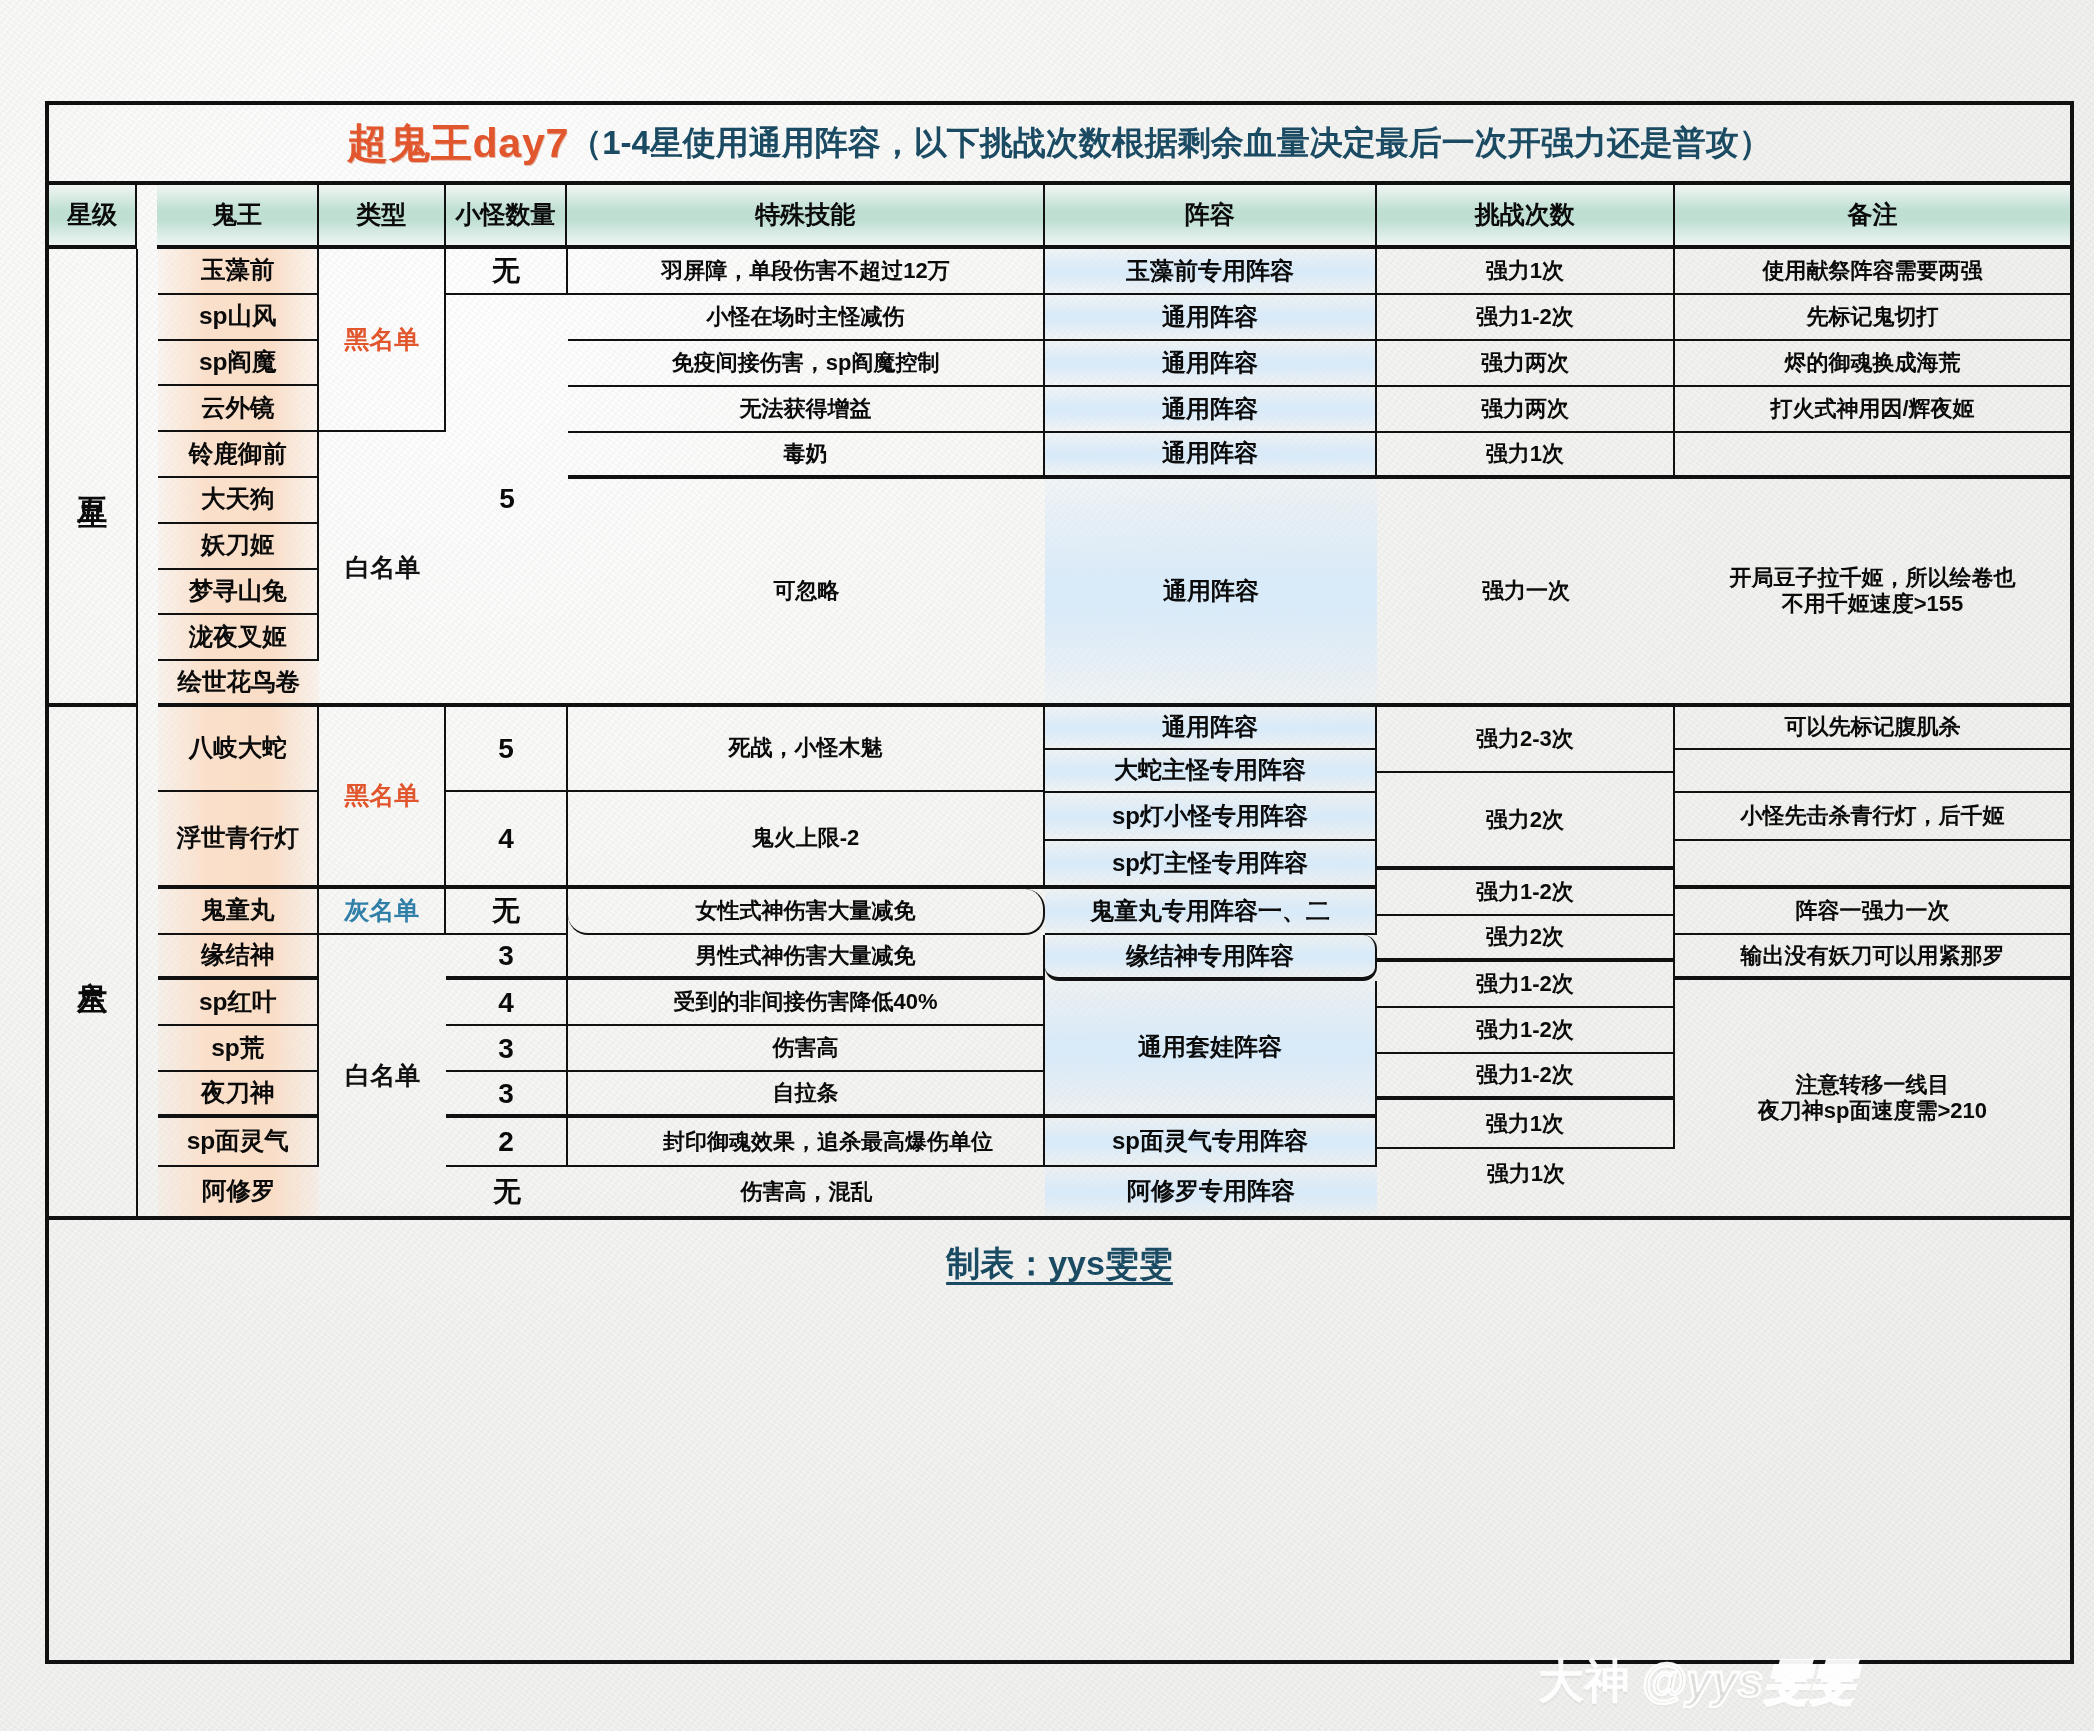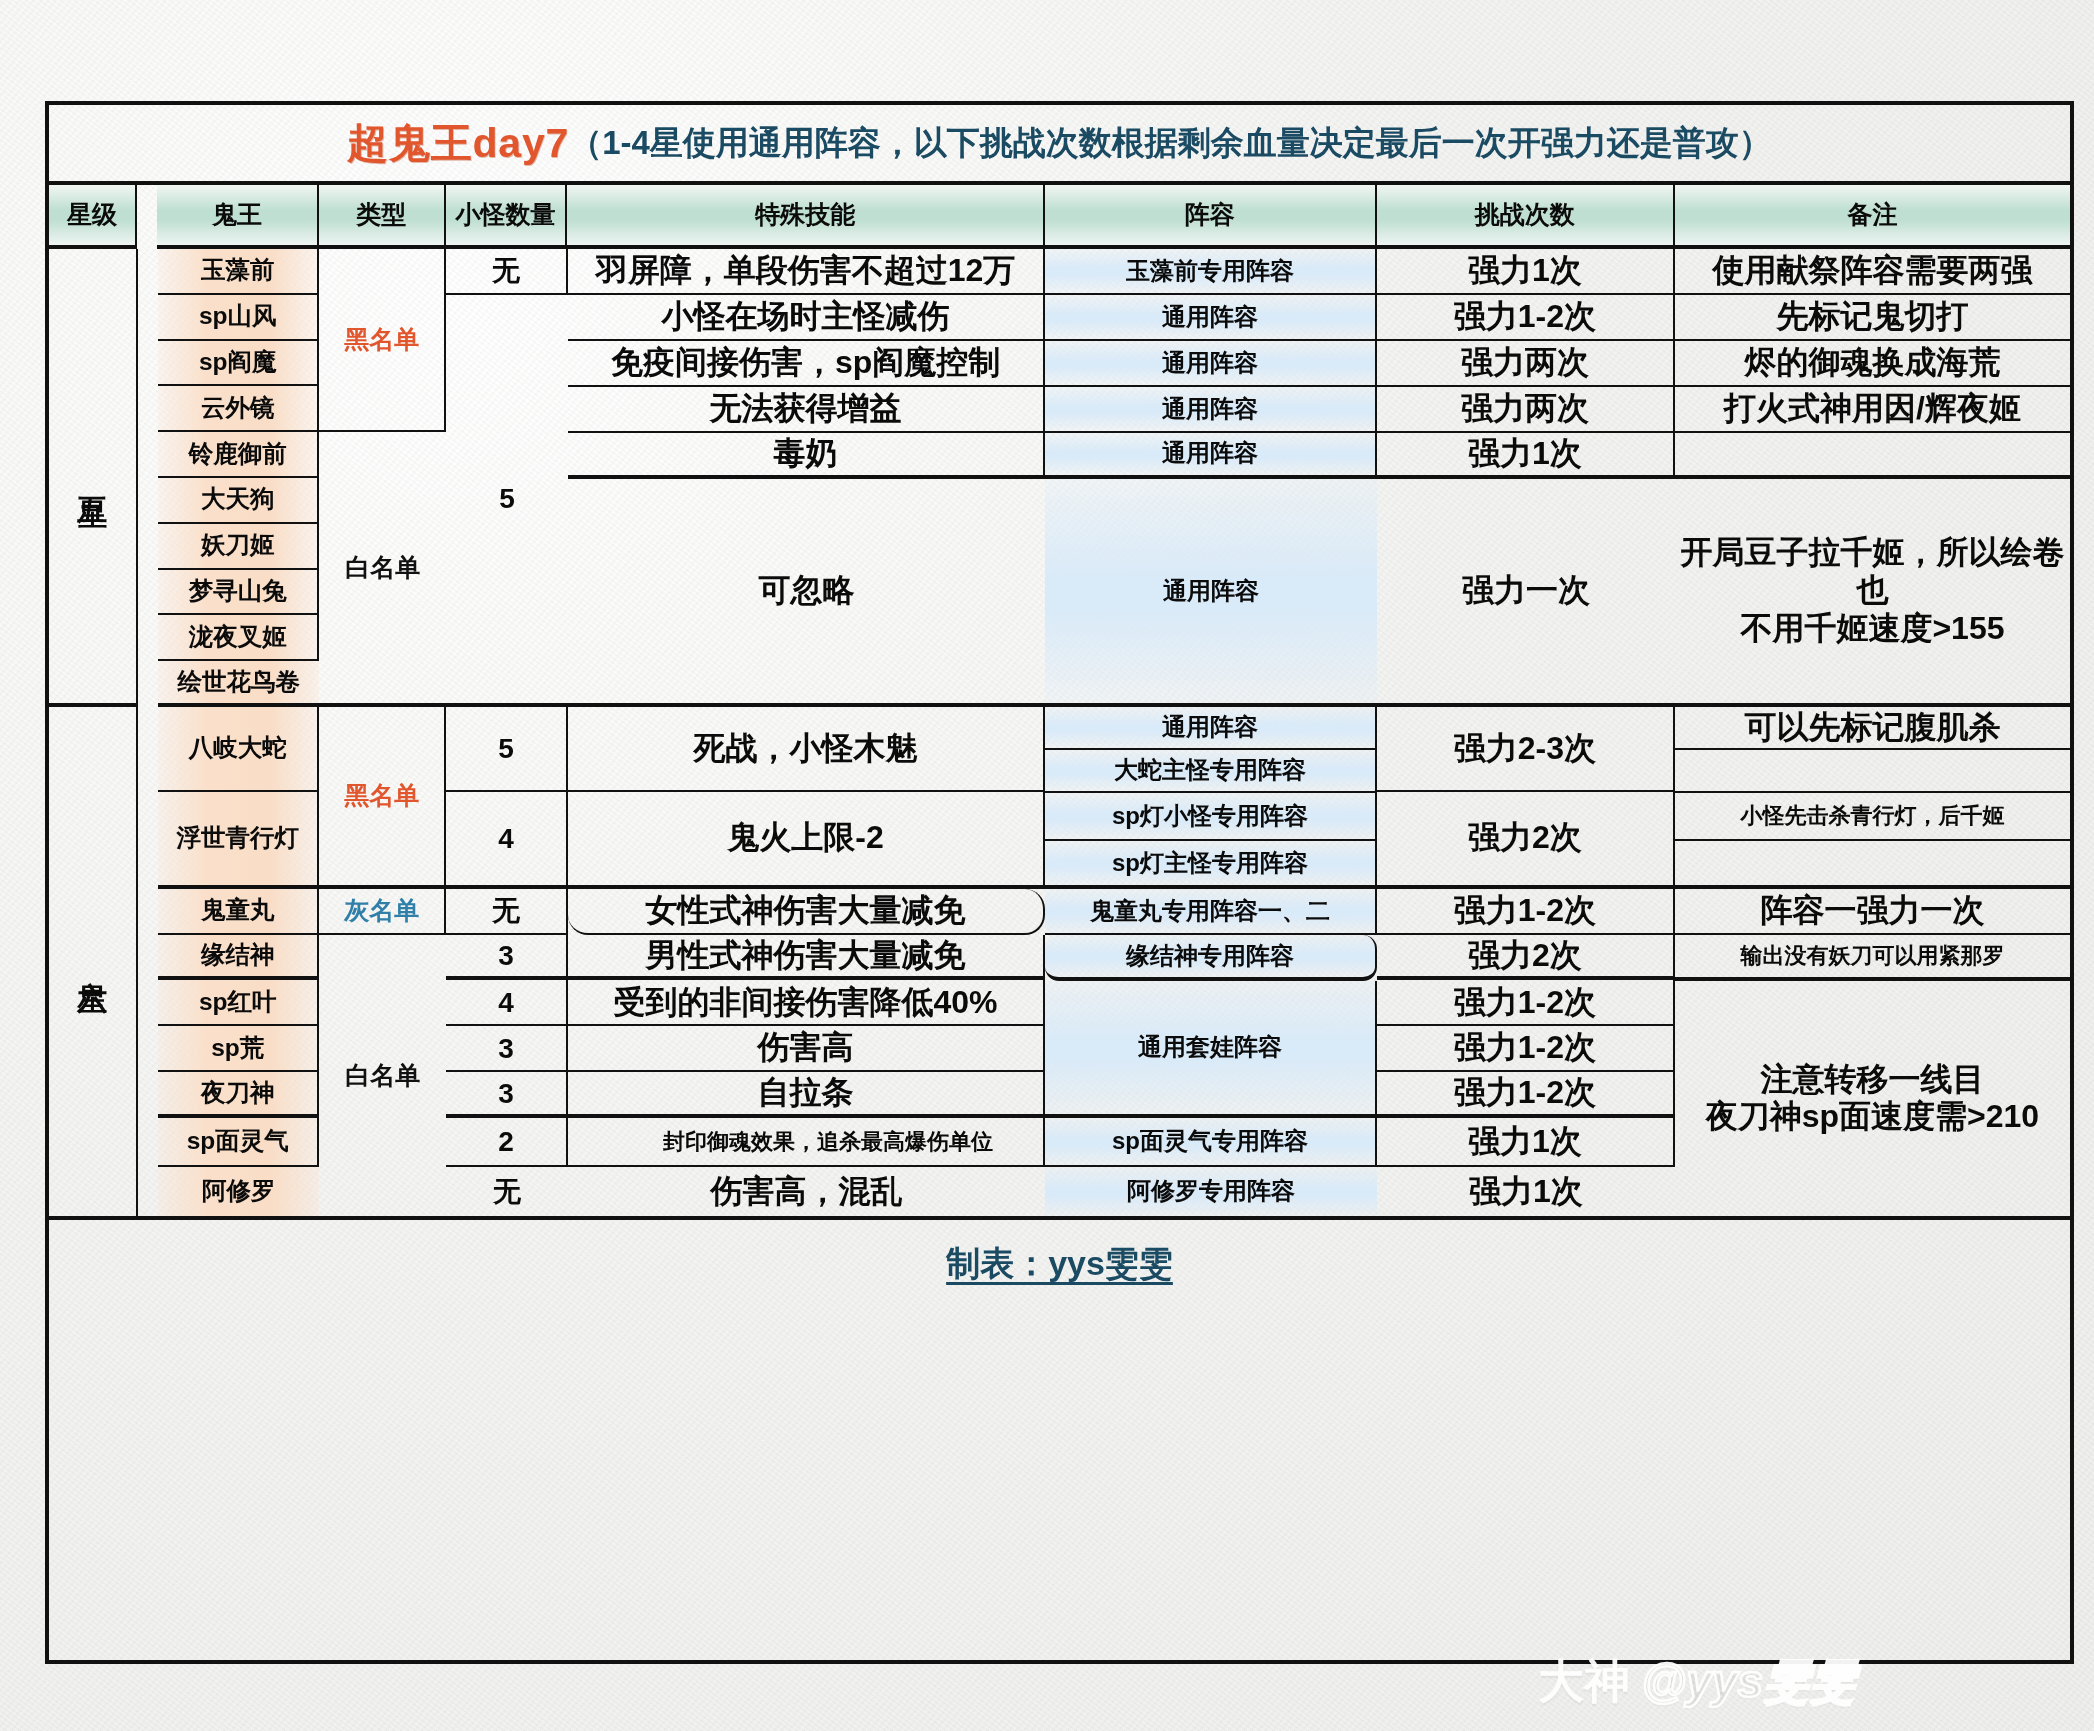--- a/index.html
+++ b/index.html
@@ -74,21 +74,21 @@
   
   #head-row .cell{
     height:64px;
     background:linear-gradient(180deg,#f1f6f3 0%,#bfdfd3 42%,#bfdfd3 58%,#eef5f2 100%);
     font-size:25px;
     border-bottom:4.9px solid #111;
   }
 
   
   .cell.sm{font-size:22px;}
-  .cell.md{font-size:32px;}
+  .cell.md{font-size:22px;}
   .cell.lg{font-size:28px;}
 
   .boss-cell{
     background:linear-gradient(90deg,rgba(250,226,208,.25) 0%,#fae0cb 30%,#f9ddc6 70%,rgba(250,226,208,.3) 100%);
     font-size:24.5px;
   }
   .team-cell{
     background:linear-gradient(180deg,rgba(222,238,250,.25) 0%,#d9eaf8 45%,#d9eaf8 58%,rgba(222,238,250,.2) 100%);
     font-size:24px;
   }
@@ -283,21 +283,21 @@
       <div class="cell team-cell" style="height:48px;">sp灯小怪专用阵容</div>
       <div class="cell team-cell" style="height:48px;border-bottom:4.9px solid #111;">sp灯主怪专用阵容</div>
       <div class="cell team-cell" style="height:46px;">鬼童丸专用阵容一、二</div>
       <div class="cell team-cell" style="height:46px;border-bottom:4.9px solid #111;border-radius:14px;">缘结神专用阵容</div>
       <div class="cell team-cell" style="height:137px;border-bottom:4.9px solid #111;">通用套娃阵容</div>
       <div class="cell team-cell" style="height:49px;">sp面灵气专用阵容</div>
       <div class="cell team-cell" style="height:49px;border-bottom:none;">阿修罗专用阵容</div>
     </div>
 
     <div class="col-stack c-times">
-      <div class="cell md" style="height:85px;">强力2-3次</div>
+      <div class="cell md" style="height:66px;">强力2-3次</div>
       <div class="cell md" style="height:97px;border-bottom:4.9px solid #111;">强力2次</div>
       <div class="cell md" style="height:46px;">强力1-2次</div>
       <div class="cell md" style="height:46px;border-bottom:4.9px solid #111;">强力2次</div>
       <div class="cell md" style="height:46px;">强力1-2次</div>
       <div class="cell md" style="height:46px;">强力1-2次</div>
       <div class="cell md" style="height:46px;border-bottom:4.9px solid #111;">强力1-2次</div>
       <div class="cell md" style="height:49px;">强力1次</div>
       <div class="cell md" style="height:49px;border-bottom:none;">强力1次</div>
     </div>
 

